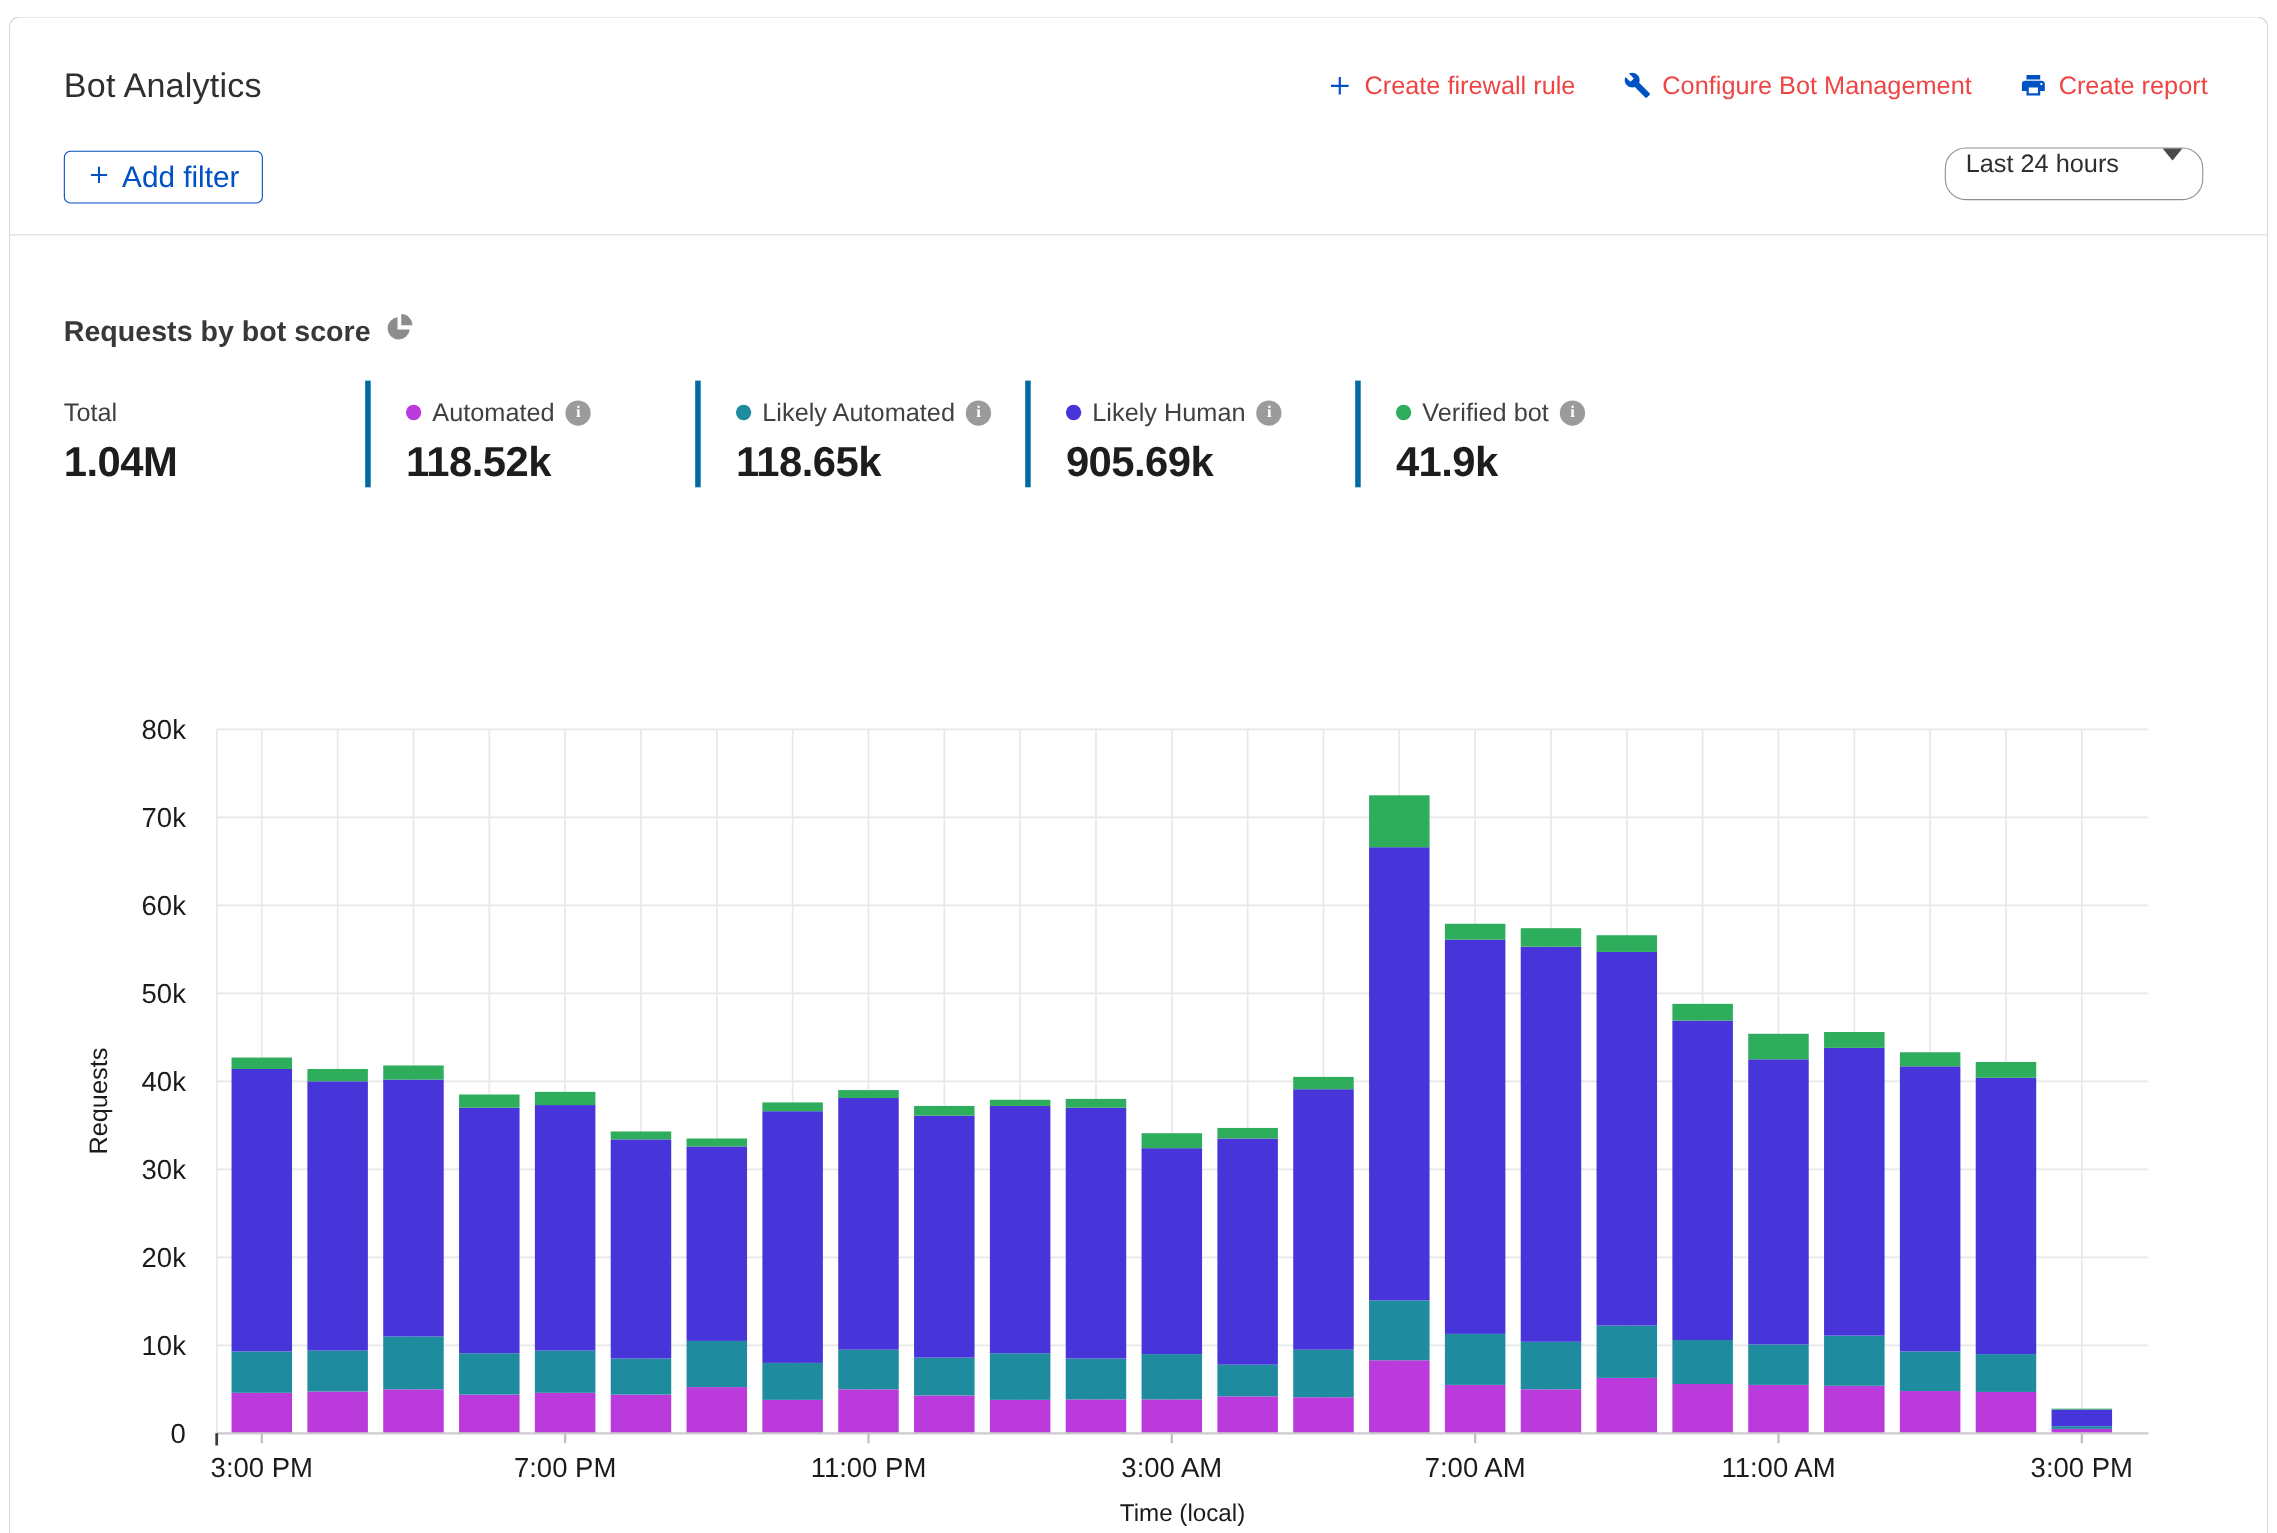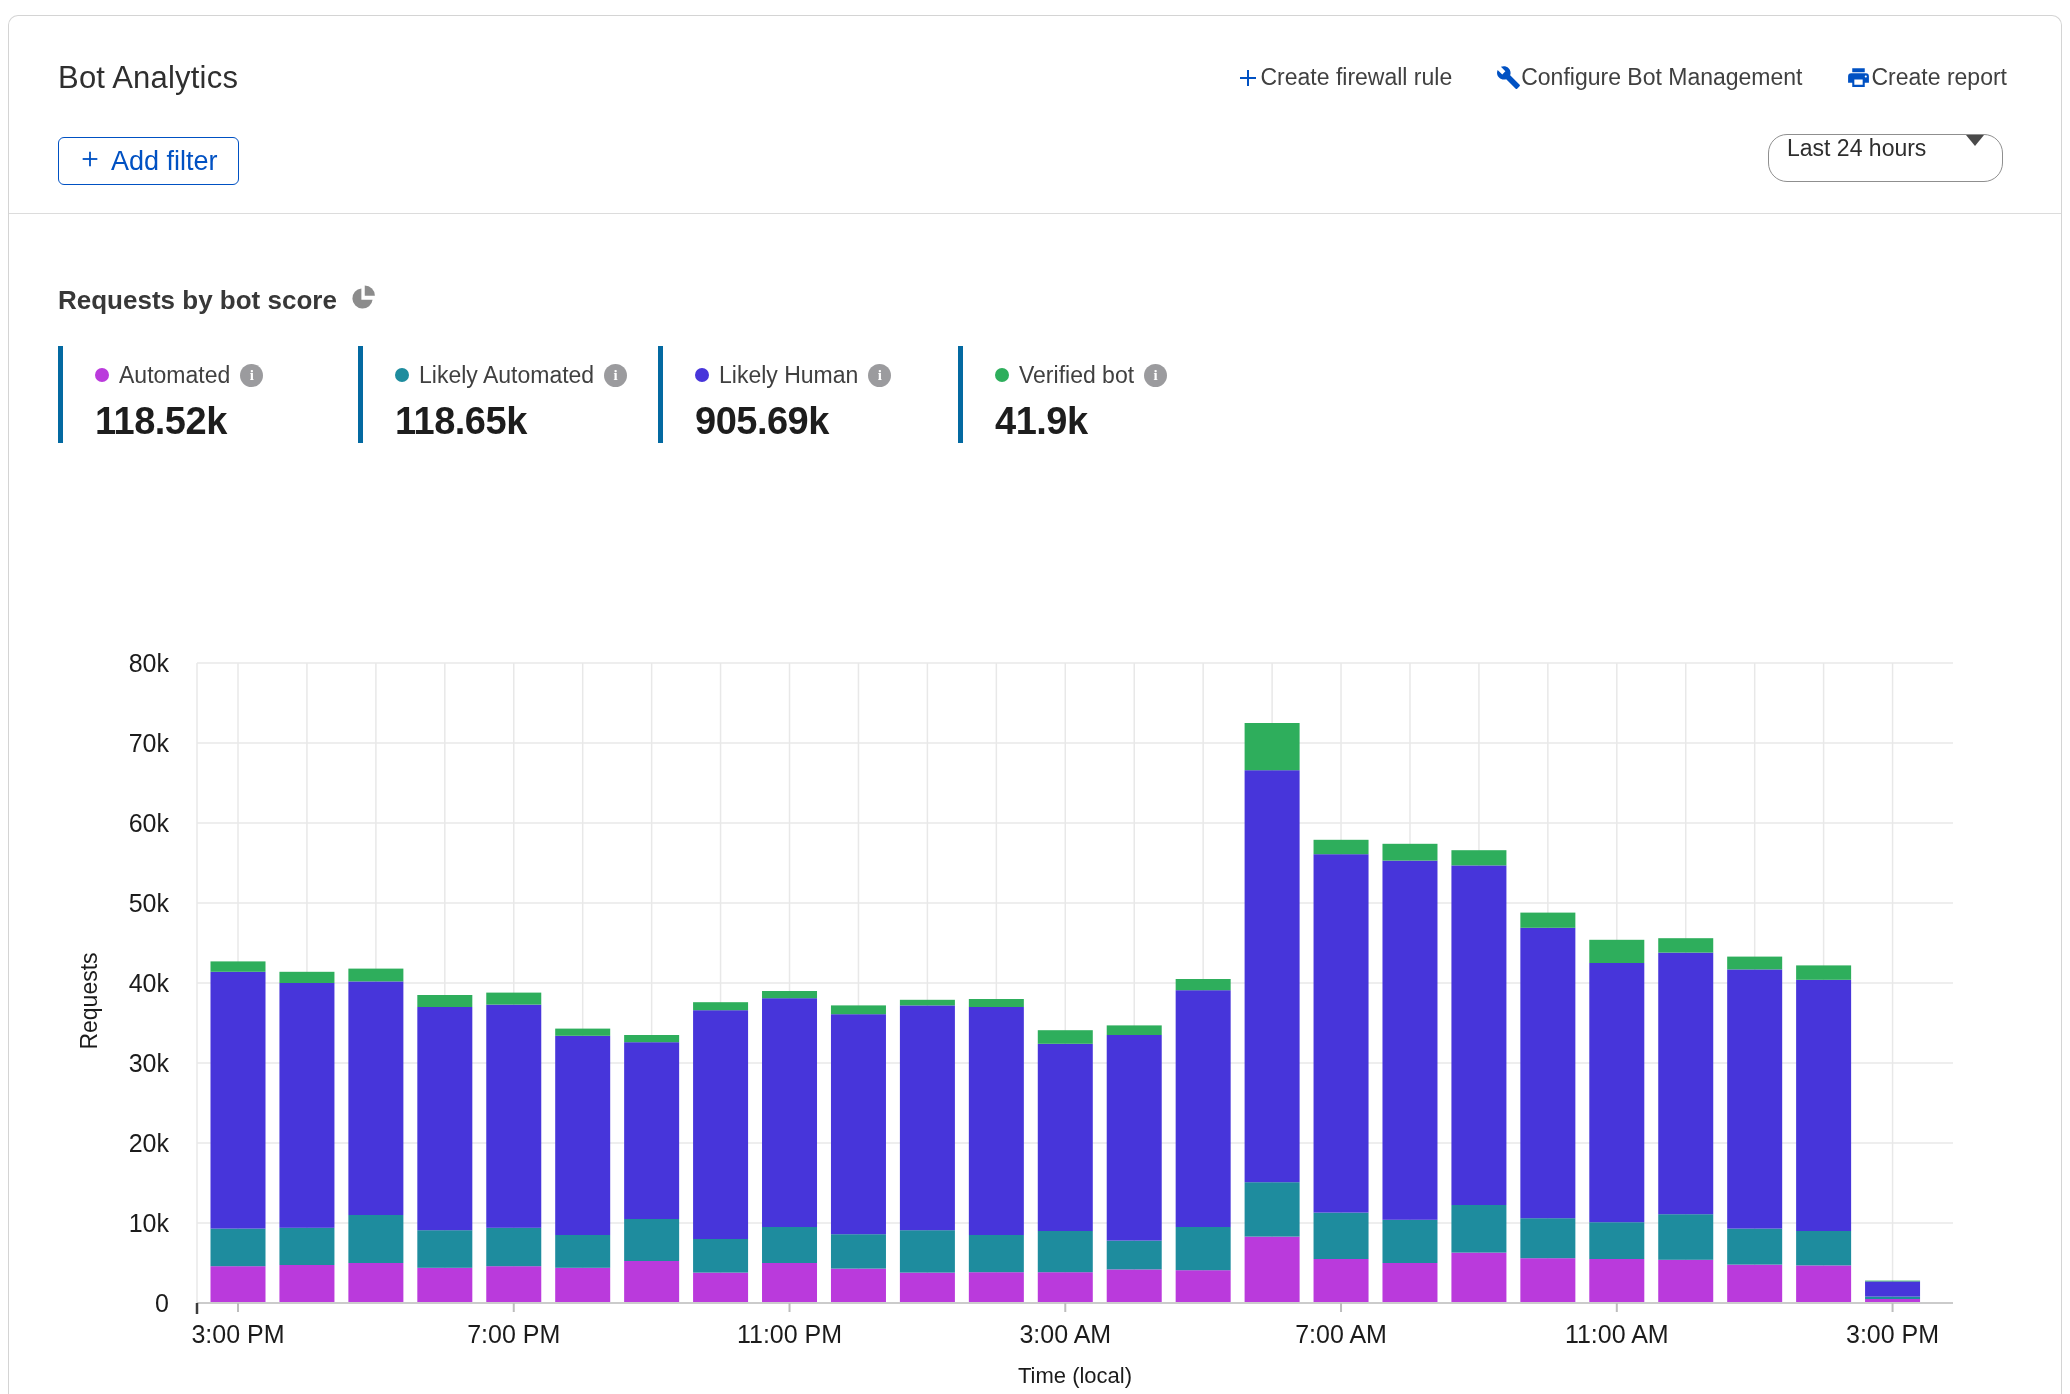--- a/index.html
+++ b/index.html
@@ -3,21 +3,21 @@
 <meta charset="utf-8">
 <style>
   html,body{margin:0;padding:0;background:#fff;font-family:"Liberation Sans",sans-serif;}
   .stage{position:relative;width:2070px;height:1394px;background:#fff;overflow:hidden;}
   .card{position:absolute;left:8px;top:15px;width:2054px;height:1379px;background:#fff;
         border:1px solid #d4d4d4;border-bottom:none;border-radius:10px 10px 0 0;box-sizing:border-box;}
   
   .hdr{position:absolute;left:0;top:0;width:100%;height:198px;border-bottom:1px solid #dcdcdc;box-sizing:border-box;}
   .page-title{position:absolute;left:49px;top:44px;font-size:31px;font-weight:400;color:#2f2f2f;letter-spacing:.2px;}
   .actions{position:absolute;right:54px;top:48px;display:flex;align-items:center;gap:44px;}
-  .lnk{display:flex;align-items:center;color:#404040;font-size:23px;cursor:pointer;white-space:nowrap;}
+  .lnk{display:flex;align-items:center;gap:10px;color:#ef4444;font-size:23px;cursor:pointer;white-space:nowrap;}
   .lnk svg{display:block;}
   .btn-addfilter{position:absolute;left:49px;top:121px;height:46px;padding:0 20px;display:flex;align-items:center;gap:10px;
         background:#fff;border:1px solid #0051c3;border-radius:6px;color:#0051c3;font-size:27px;cursor:pointer;}
   .select{position:absolute;right:58px;top:118px;width:235px;height:48px;border:1px solid #8f8f8f;border-radius:19px;
         background:#fff;display:flex;box-sizing:border-box;padding:0 18px;cursor:pointer;}
   .select .val{font-size:23px;color:#2e2e2e;flex:1;}
   .caret{width:0;height:0;border-left:9px solid transparent;border-right:9px solid transparent;border-top:11px solid #4a4a4a;}
   
   .sec-title{position:absolute;left:49px;top:269px;display:flex;align-items:center;gap:12px;}
   .sec-title .t{font-size:26px;font-weight:700;color:#383838;}
@@ -92,20 +92,26 @@
       <span class="t">Requests by bot score</span>
       <span>
         <svg width="27" height="27" viewBox="0 0 24 24">
           <path fill="#8c8c8c" d="M11 3a9 9 0 1 0 9.95 10H11z"></path>
           <path fill="#8c8c8c" d="M13 1v9h9A9 9 0 0 0 13 1z" transform="translate(1,-0.5)"></path>
         </svg>
       </span>
     </div>
 
     <div class="stats">
+      <div class="stat first">
+        <div class="lab">
+            <span>Total</span>
+          </div>
+        <div class="val">1.04M</div>
+      </div>
       <div class="stat bordered">
         <div class="lab">
           <span class="dot" style="background-color: rgb(186, 58, 220);"></span>
           <span>Automated</span>
           <span class="info">i</span>
         </div>
         <div class="val">118.52k</div>
       </div>
       <div class="stat bordered">
         <div class="lab">

